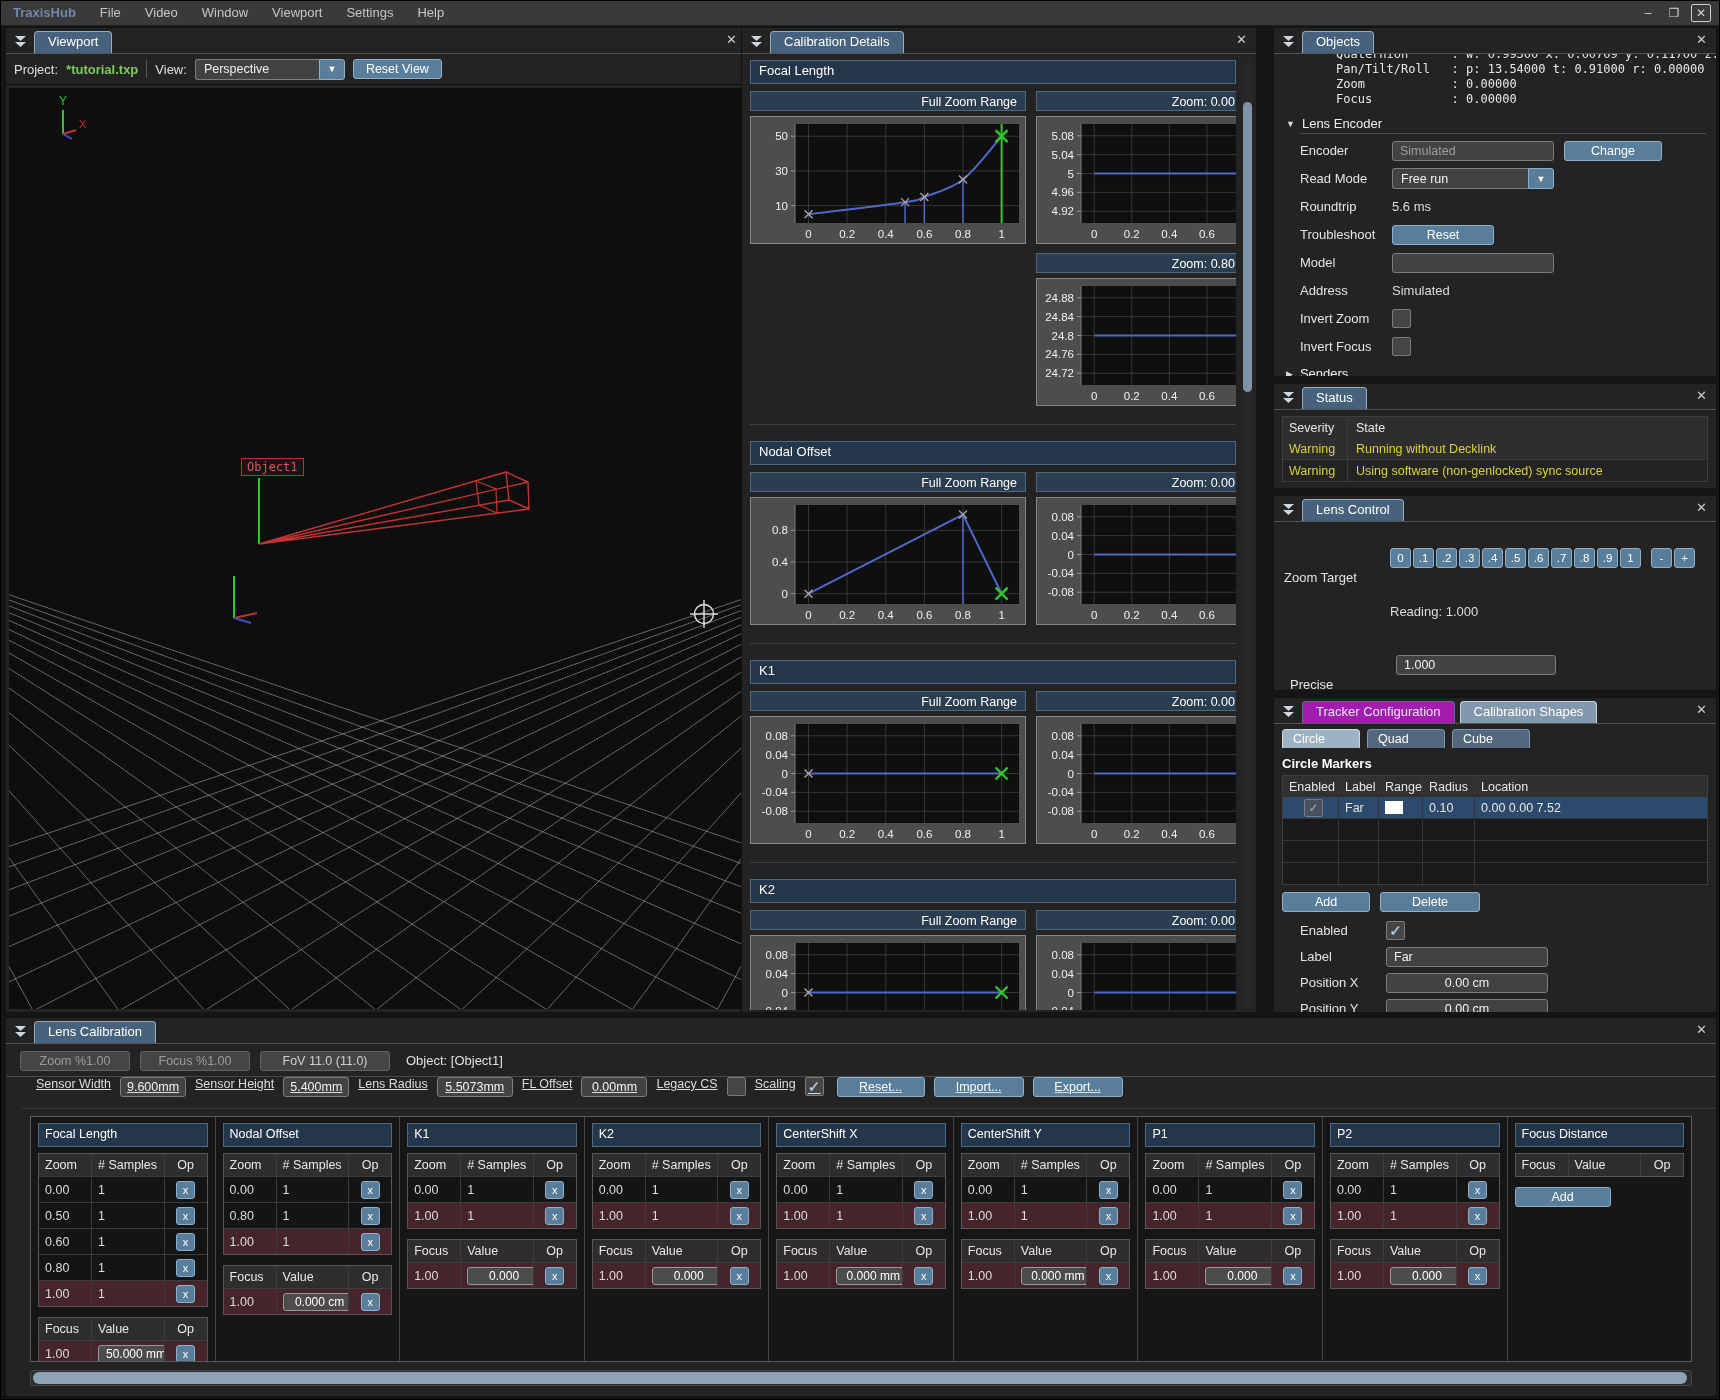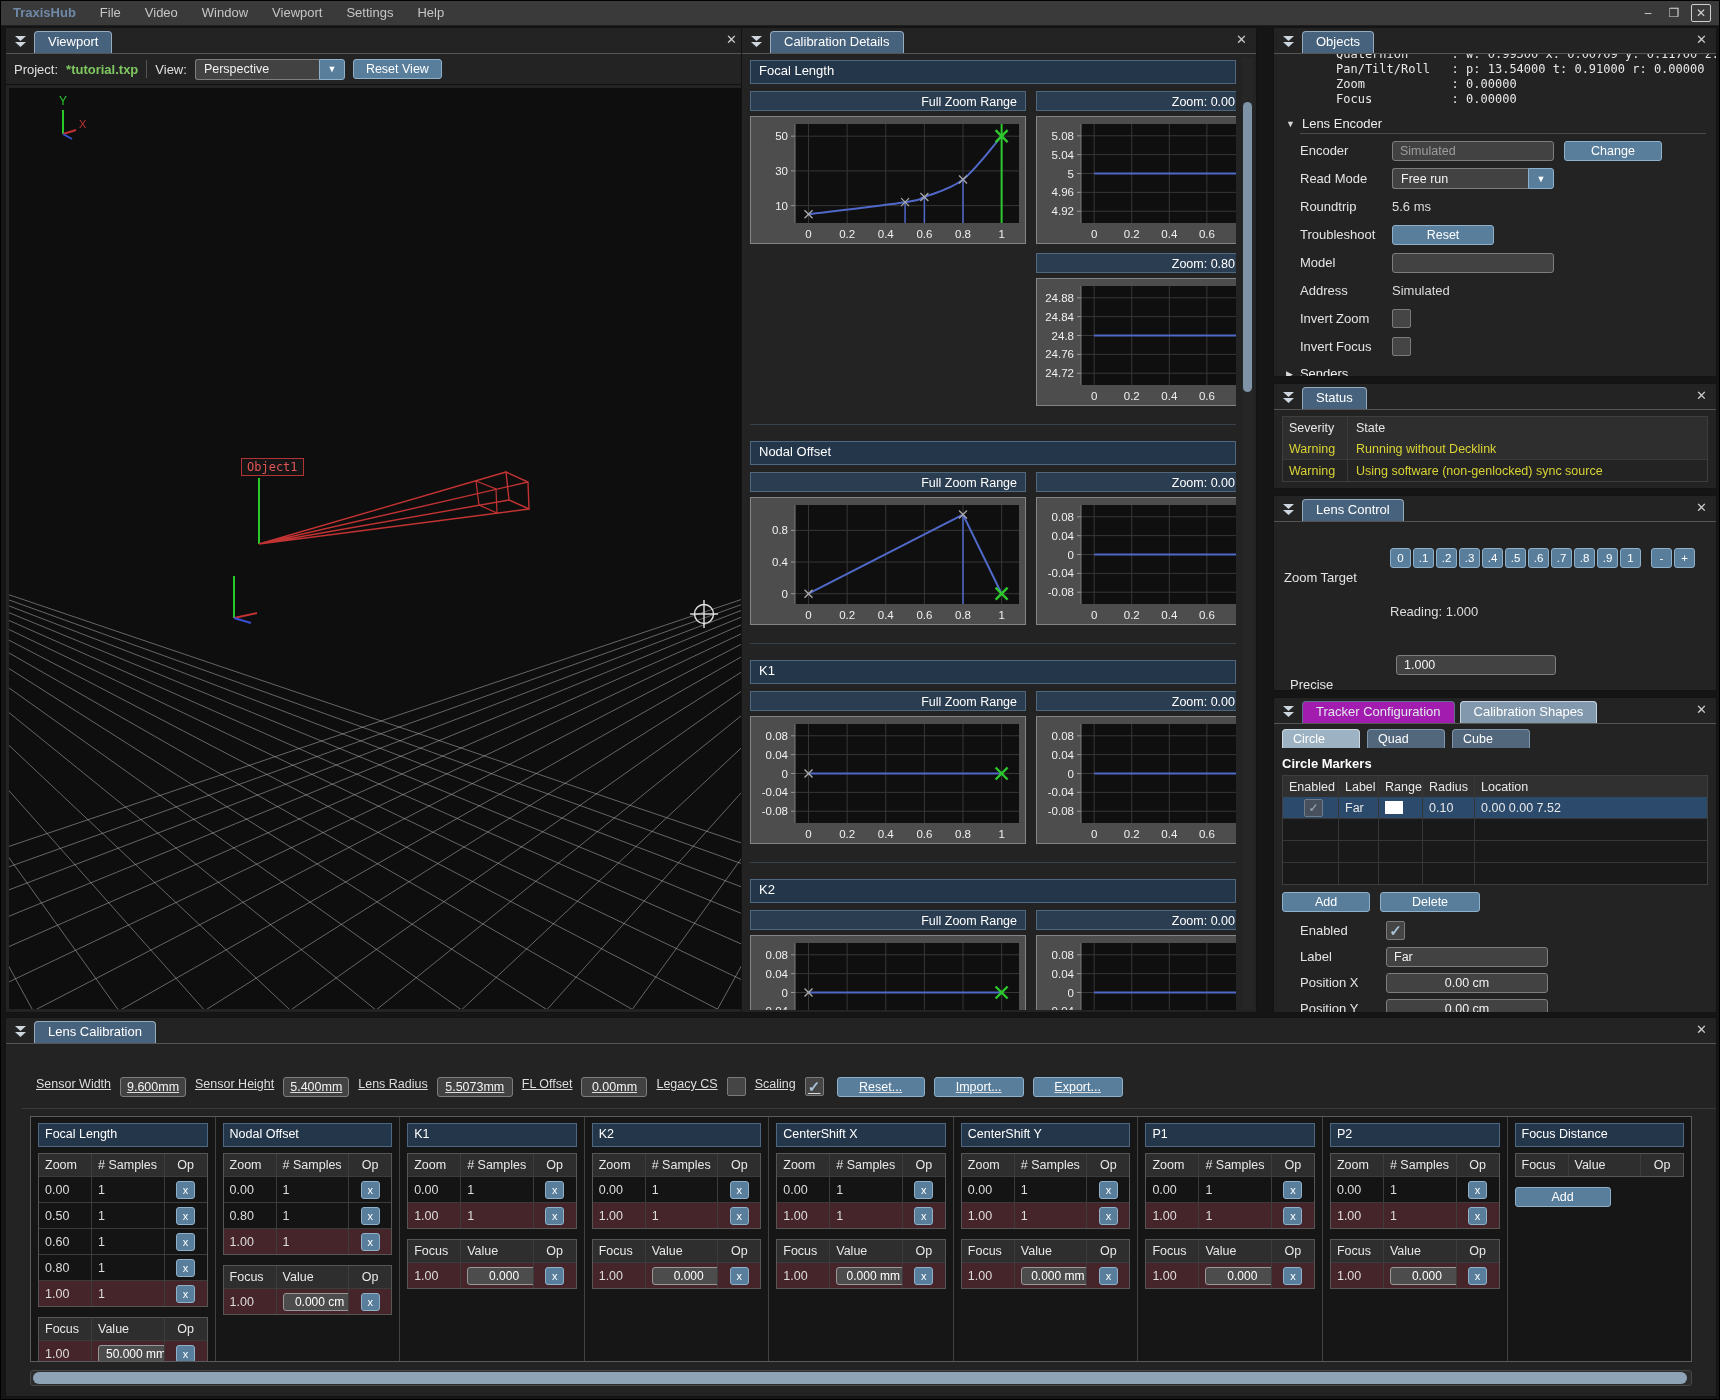--- a/index.html
+++ b/index.html
@@ -777,20 +777,26 @@
 
   <div class="panel" style="left:4px;top:1016px;width:1712px;height:380px;">
     <div class="phead">
       <svg class="coll" viewBox="0 0 17 16">
           <path d="M3 3h11l-5.5 5z" fill="#cdd6de"></path>
           <path d="M3 9h11l-5.5 5z" fill="#cdd6de"></path>
         </svg>
       <span class="tab">Lens Calibration</span>
       <span class="closex">✕</span>
     </div>
+    <div id="lcal-row1">
+      <span class="btn-gray" style="width:88px;">Zoom %1.00</span>
+      <span class="btn-gray" style="width:88px;">Focus %1.00</span>
+      <span class="btn-gray" style="width:108px;color:#cfcfcf;">FoV 11.0 (11.0)</span>
+      <span style="margin-left:6px;color:#e0e0e0;">Object: [Object1]</span>
+    </div>
     <div id="lcal-row2">
       <span>Sensor Width</span>
       <span class="field" style="width:66px;justify-content:center;">9.600mm</span>
       <span>Sensor Height</span>
       <span class="field" style="width:66px;justify-content:center;">5.400mm</span>
       <span>Lens Radius</span>
       <span class="field" style="width:76px;justify-content:center;">5.5073mm</span>
       <span>FL Offset</span>
       <span class="field" style="width:66px;justify-content:center;">0.00mm</span>
       <span>Legacy CS</span>

